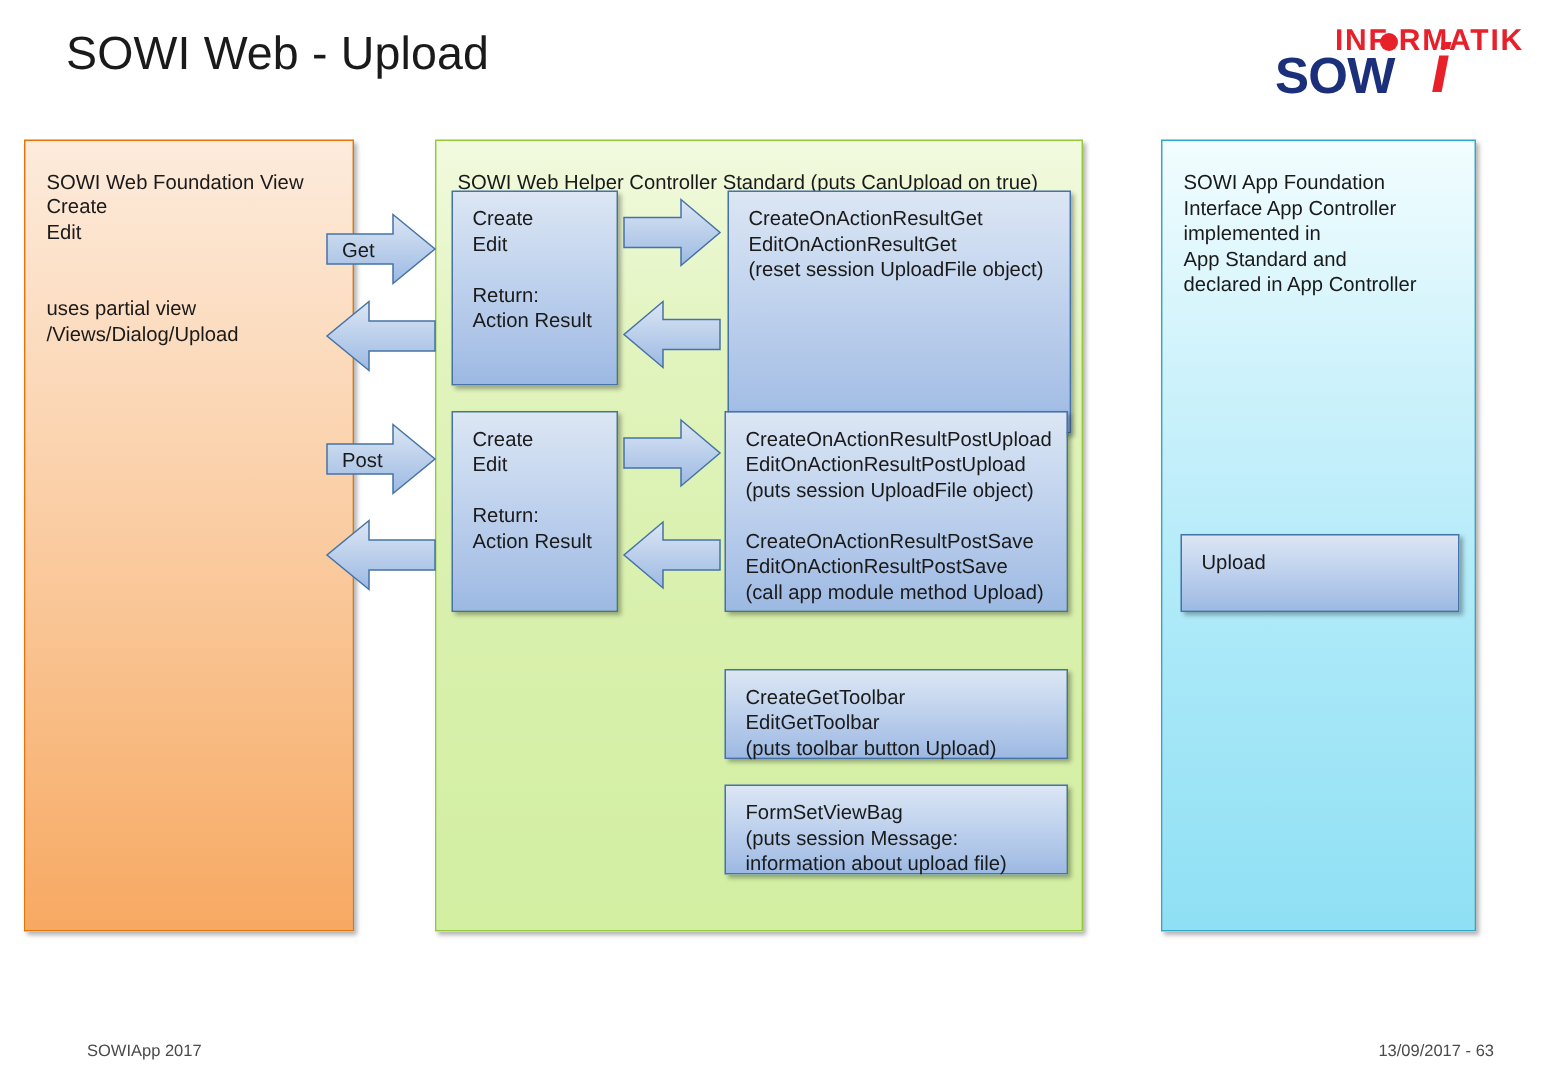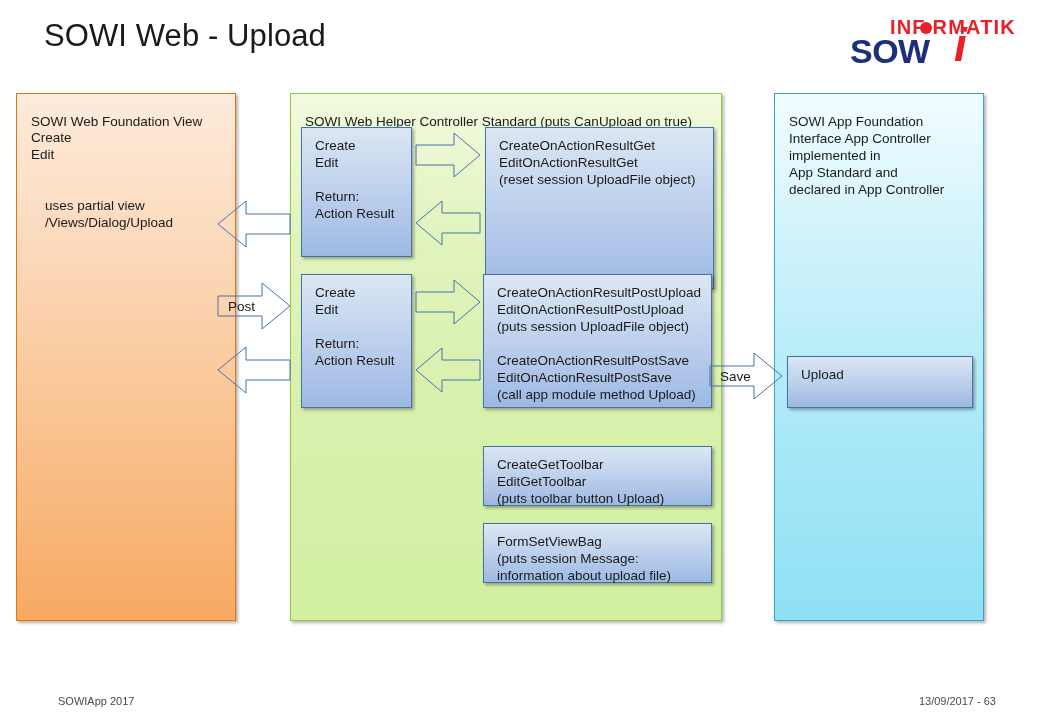--- a/index.html
+++ b/index.html
@@ -100,21 +100,20 @@
     white-space: pre-line;
     color: #1a1a1a;
   }
   #panel-view .body-text2 {
     position: absolute;
     left: 14px; top: 103px;
     font-size: 13.5px;
     line-height: 17px;
     white-space: pre-line;
     color: #1a1a1a;
-    margin-left: 14px;
   }
 
   #panel-controller {
     left: 290px; top: 93px;
     width: 432px; height: 528px;
     border: 1px solid #95C93D;
     background: linear-gradient(to bottom, #F2FADF 0%, #E2F4BF 25%, #D8F0AC 60%, #D2EFA2 100%);
   }
 
   #panel-app {
@@ -267,20 +266,33 @@
   <div class="box" id="box-upload">
     <div class="box-text">Upload</div>
   </div>
 
   <div class="box" id="box-viewbag">
     <div class="box-text">FormSetViewBag
 (puts session Message:
 information about upload file)</div>
   </div>
 
+  <div class="arrow label-left" id="arrow-get">
+    <svg width="72" height="46" viewBox="0 0 72 46">
+      <defs>
+        <linearGradient id="agrad1" x1="0" y1="0" x2="0" y2="1">
+          <stop offset="0%" stop-color="#DCE6F4"></stop>
+          <stop offset="45%" stop-color="#BFD2EC"></stop>
+          <stop offset="100%" stop-color="#9CB9E3"></stop>
+        </linearGradient>
+      </defs>
+      <path d="M0,13 L44,13 L44,0 L72,23 L44,46 L44,33 L0,33 Z" fill="url(#agrad1)" stroke="#4573A7" stroke-width="1"></path>
+    </svg>
+    <div class="arrow-label">Get</div>
+  </div>
 
   <div class="arrow" id="arrow-get-ret">
     <svg width="72" height="46" viewBox="0 0 72 46">
       <path d="M72,13 L28,13 L28,0 L0,23 L28,46 L28,33 L72,33 Z" fill="url(#agrad1)" stroke="#4573A7" stroke-width="1"></path>
     </svg>
     <div class="arrow-label"></div>
   </div>
 
   <div class="arrow label-left" id="arrow-post">
     <svg width="72" height="46" viewBox="0 0 72 46">
@@ -317,23 +329,17 @@
     <div class="arrow-label"></div>
   </div>
 
   <div class="arrow" id="arrow-inner-post-ret">
     <svg width="64" height="44" viewBox="0 0 64 44">
       <path d="M64,12 L26,12 L26,0 L0,22 L26,44 L26,32 L64,32 Z" fill="url(#agrad1)" stroke="#4573A7" stroke-width="1"></path>
     </svg>
     <div class="arrow-label"></div>
   </div>
 
-  <div class="arrow label-left" id="arrow-save">
-    <svg width="72" height="46" viewBox="0 0 72 46">
-      <path d="M0,13 L44,13 L44,0 L72,23 L44,46 L44,33 L0,33 Z" fill="url(#agrad1)" stroke="#4573A7" stroke-width="1"></path>
-    </svg>
-    <div class="arrow-label">Save</div>
-  </div>
 
   <div class="footer-left">SOWIApp 2017</div>
   <div class="footer-right">13/09/2017 - 63</div>
 
 </div>
 
 </body></html>

